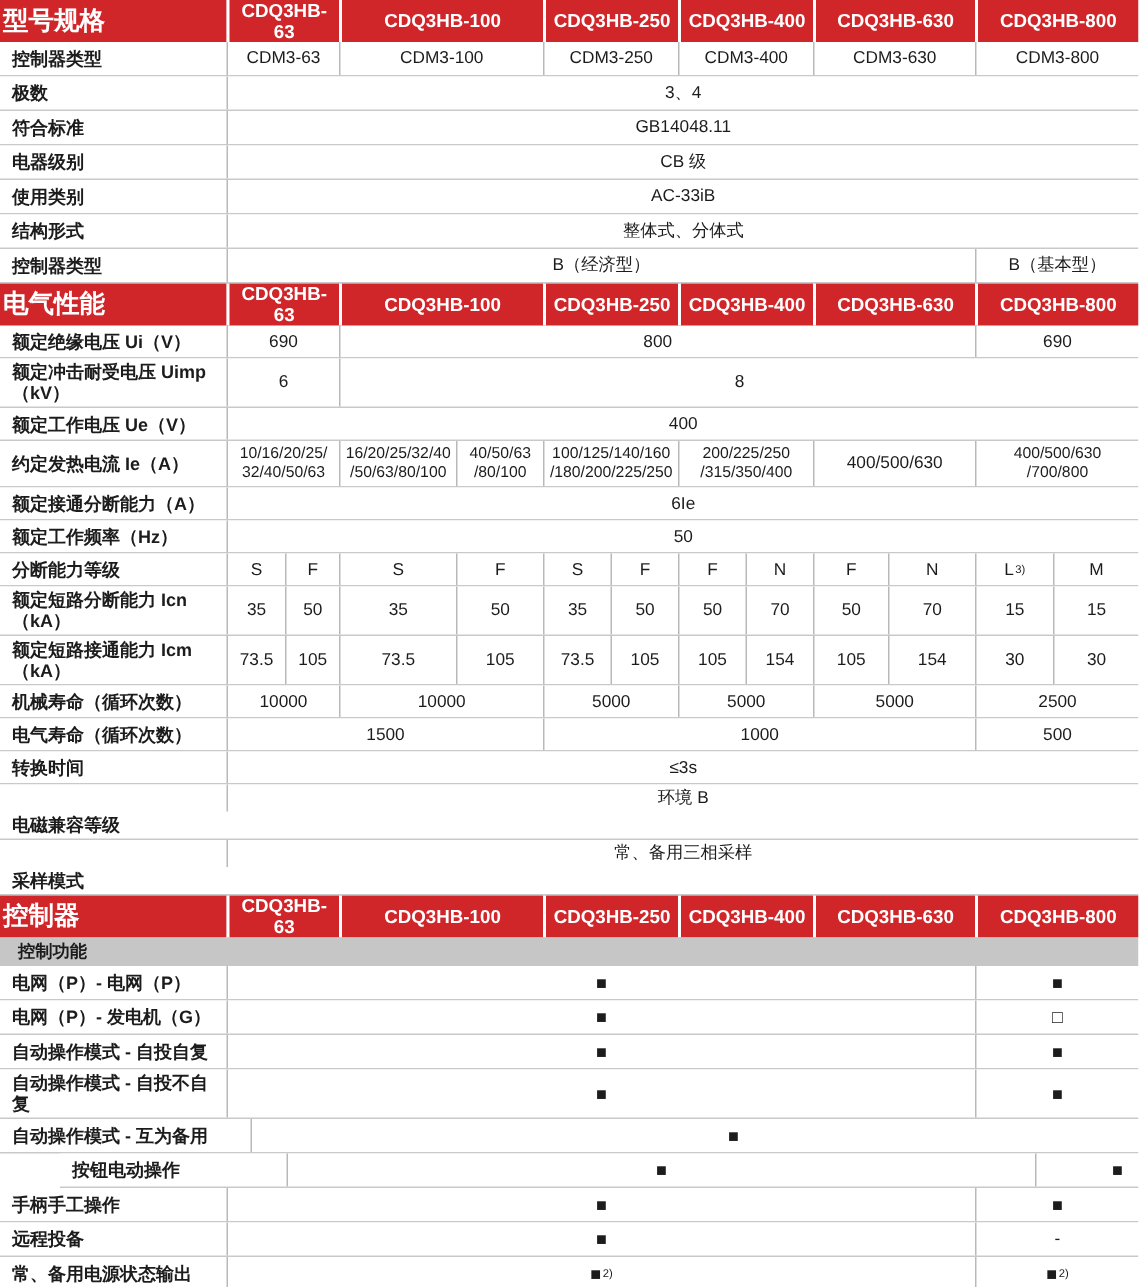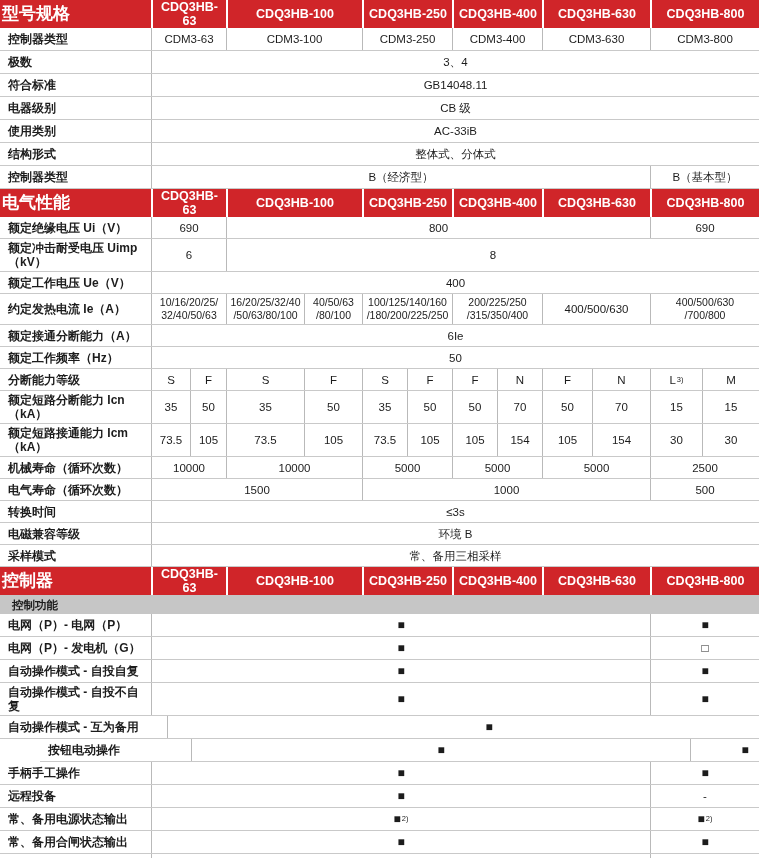--- a/index.html
+++ b/index.html
@@ -379,30 +379,30 @@
         <span>500</span>
       </div>
     </div>
     <div class="row r1" style="grid-template-columns: 151px 39px 36px 78px 58px 45px 45px 45px 45px 50px 58px 52px 57px;">
       <div class="cell label-cell" style="grid-column: 1 / 2;">转换时间</div>
       <div class="cell " style="grid-column: 2 / span 12;">
         <span>≤3s</span>
       </div>
     </div>
     <div class="row r1" style="grid-template-columns: 151px 39px 36px 78px 58px 45px 45px 45px 45px 50px 58px 52px 57px;">
+      <div class="cell " style="grid-column: 2 / span 12;">
+        <span>环境 B</span>
+      </div>
       <div class="cell label-cell" style="grid-column: 1 / 2;">电磁兼容等级</div>
-      <div class="cell " style="grid-column: 2 / span 12;">
-        <span>环境 B</span>
-      </div>
-    </div>
-    <div class="row r1" style="grid-template-columns: 151px 39px 36px 78px 58px 45px 45px 45px 45px 50px 58px 52px 57px;">
+    </div>
+    <div class="row r1" style="grid-template-columns: 151px 39px 36px 78px 58px 45px 45px 45px 45px 50px 58px 52px 57px;">
+      <div class="cell " style="grid-column: 2 / span 12;">
+        <span>常、备用三相采样</span>
+      </div>
       <div class="cell label-cell" style="grid-column: 1 / 2;">采样模式</div>
-      <div class="cell " style="grid-column: 2 / span 12;">
-        <span>常、备用三相采样</span>
-      </div>
     </div>
     <div class="row hrow h2" style="grid-template-columns: 151px 39px 36px 78px 58px 45px 45px 45px 45px 50px 58px 52px 57px;">
       <div class="cell label-cell" style="grid-column: 1 / 2;">控制器</div>
       <div class="cell " style="grid-column: 2 / span 2;">CDQ3HB-63</div>
       <div class="cell " style="grid-column: 4 / span 2;">CDQ3HB-100</div>
       <div class="cell " style="grid-column: 6 / span 2;">CDQ3HB-250</div>
       <div class="cell " style="grid-column: 8 / span 2;">CDQ3HB-400</div>
       <div class="cell " style="grid-column: 10 / span 2;">CDQ3HB-630</div>
       <div class="cell " style="grid-column: 12 / span 2;">CDQ3HB-800</div>
     </div>

